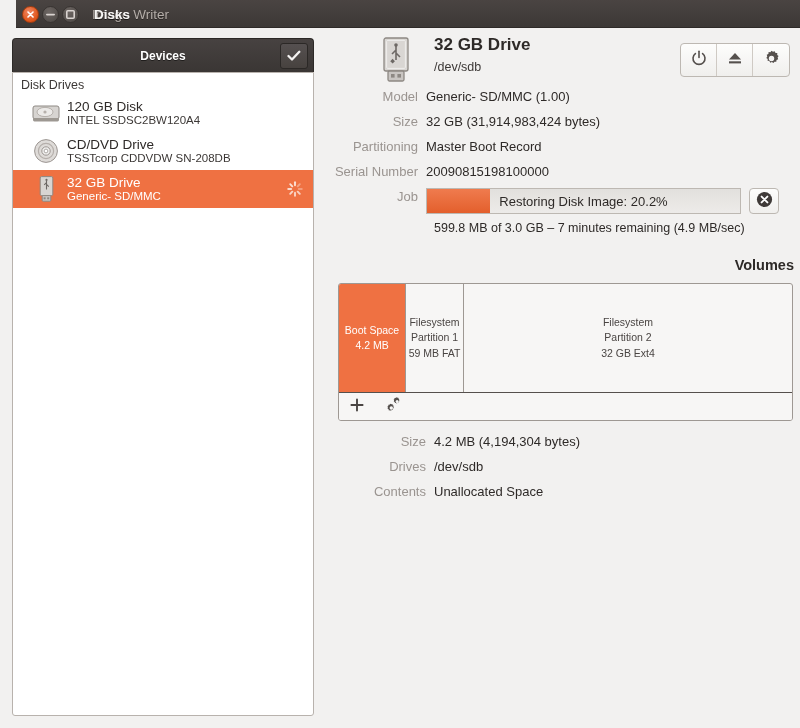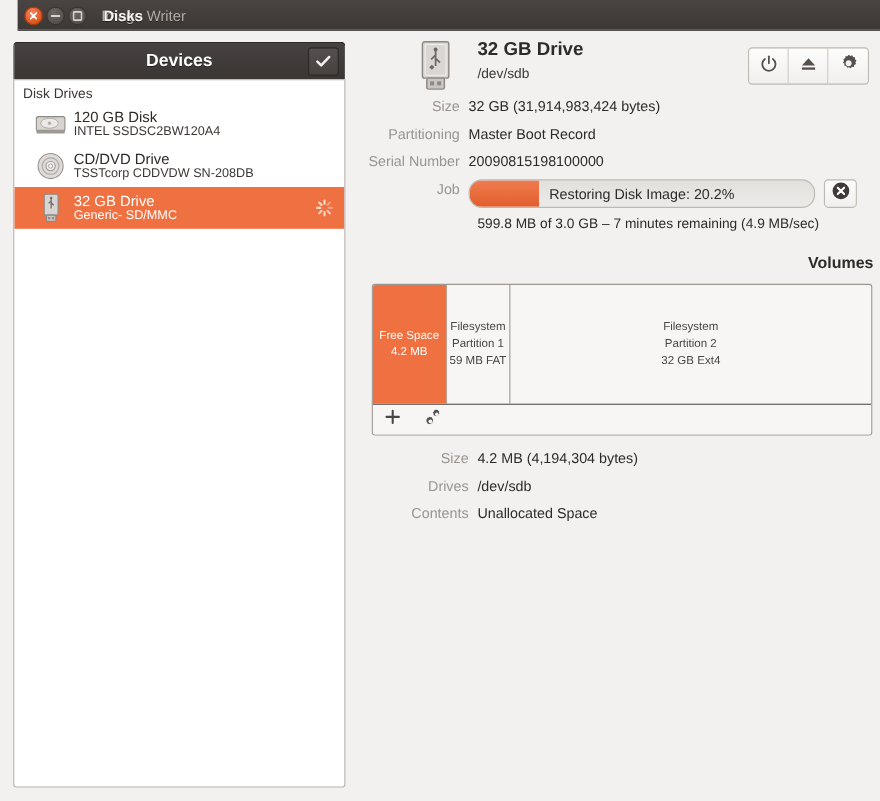--- a/index.html
+++ b/index.html
@@ -56,21 +56,21 @@
   #devices-header {
     height: 34px;
     background: linear-gradient(to bottom, #474241 0%, #3a3634 100%);
     border: 1px solid #2c2927;
     border-bottom: none;
     border-radius: 4px 4px 0 0;
     display: flex; align-items: center; justify-content: center;
     position: relative;
   }
   #devices-title {
-    color: #ffffff; font-size: 16px; font-weight: bold;
+    color: #ffffff; font-size: 12px; font-weight: bold;
     text-shadow: 0 1px 0 rgba(0,0,0,.5);
   }
   #check-button {
     position: absolute; right: 5px; top: 4px;
     width: 28px; height: 26px;
     background: linear-gradient(to bottom, #555050 0%, #47423f 100%);
     border: 1px solid #2b2826;
     border-radius: 3px;
     display: flex; align-items: center; justify-content: center;
   }
@@ -135,21 +135,21 @@
     font-size: 13px; color: #9a9490; padding-right: 8px;
     line-height: 18px;
   }
   .info-value { font-size: 13px; color: #2e2a28; line-height: 18px; }
 
   #job-row { margin-top: 2px; }
   #progress-track {
     width: 315px; height: 26px;
     background: linear-gradient(to bottom, #e2e0dd 0%, #edebe9 100%);
     border: 1px solid #bdb8b2;
-    border-radius: 12px;
+    border-radius: 0;
     position: relative; overflow: hidden;
   }
   #progress-fill {
     position: absolute; left: 0; top: 0; bottom: 0;
     width: 20.2%;
     background: linear-gradient(to bottom, #ef7b4e 0%, #e35f2c 100%);
   }
   #progress-text {
     position: absolute; left: 0; right: 0; top: 0; bottom: 0;
     display: flex; align-items: center; justify-content: center;
@@ -340,20 +340,24 @@
             <path d="M8.5 0.8 l1.5 1.0 1.7-.6 .8 1.7 1.8 .2 -.1 1.8 1.4 1.1 -1.0 1.5 .6 1.7 -1.7 .8 -.2 1.8 -1.8-.1 -1.1 1.4 -1.5-1.0 -1.7 .6 -.8-1.7 -1.8-.2 .1-1.8 -1.4-1.1 1.0-1.5 -.6-1.7 1.7-.8 .2-1.8 1.8 .1 Z" fill="#55504d"></path>
             <circle cx="8.5" cy="8.5" r="2.7" fill="#f2f1f0"></circle>
           </svg>
         </span>
       </div>
     </div>
   </div>
 
   <div>
     <div class="info-row">
+      <div class="info-label">Model</div>
+      <div class="info-value">Generic- SD/MMC (1.00)</div>
+    </div>
+    <div class="info-row">
       <div class="info-label">Size</div>
       <div class="info-value">32 GB (31,914,983,424 bytes)</div>
     </div>
     <div class="info-row">
       <div class="info-label">Partitioning</div>
       <div class="info-value">Master Boot Record</div>
     </div>
     <div class="info-row">
       <div class="info-label">Serial Number</div>
       <div class="info-value">20090815198100000</div>
@@ -377,21 +381,21 @@
       </div>
     </div>
     <div id="job-detail">599.8 MB of 3.0 GB – 7 minutes remaining (4.9 MB/sec)</div>
   </div>
 
   <div id="volumes-title">Volumes</div>
 
   <div id="volumes-box">
     <div id="volume-strip">
       <div class="vol free" style="width:14.8%">
-        <div>Free Space</div>
+        <div>Boot Space</div>
         <div>4.2 MB</div>
       </div>
       <div class="vol" style="width:12.8%">
         <div>Filesystem</div>
         <div>Partition 1</div>
         <div>59 MB FAT</div>
       </div>
       <div class="vol" style="width:72.4%">
         <div>Filesystem</div>
         <div>Partition 2</div>

